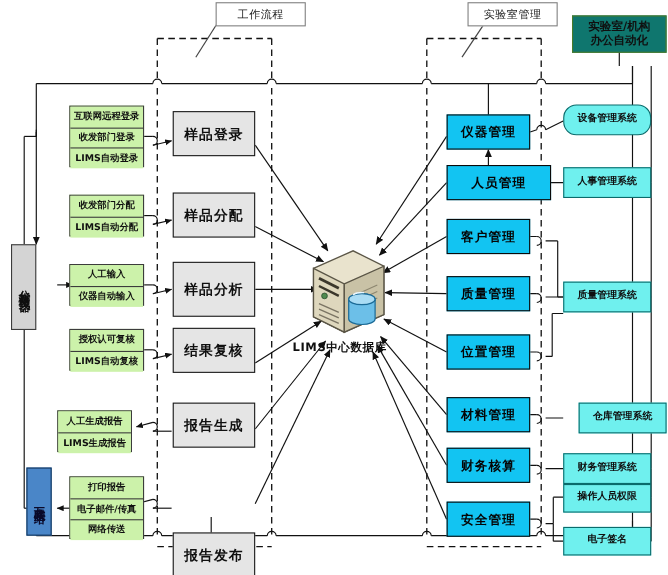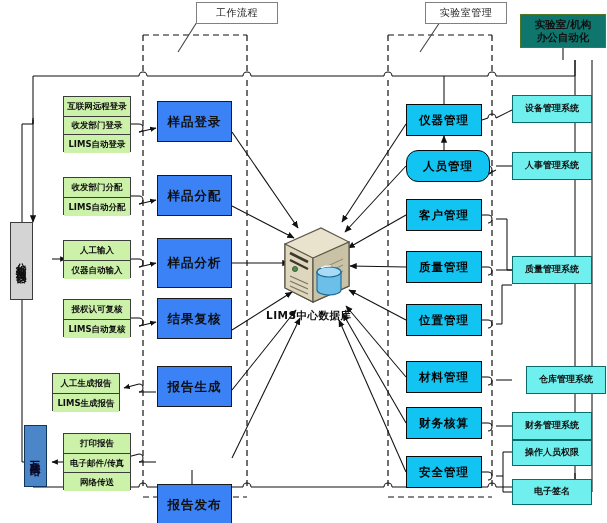--- a/index.html
+++ b/index.html
@@ -11,21 +11,21 @@
   .lbl{position:absolute;box-sizing:border-box;display:flex;align-items:center;
        justify-content:center;text-align:center;background:#ffffff;border:1px solid #808080;
        font-size:10px;color:#1a1a1a;letter-spacing:.5px;}
   
   .chip{background:#ccf2aa;border:1px solid #3c3c3c;font-size:8.5px;color:#101010;
         font-weight:bold;}
   .chipgrp{position:absolute;box-sizing:border-box;border:1px solid #3c3c3c;background:#ccf2aa;}
   .chipgrp .chip{position:relative;border:0;border-top:1px solid #3c3c3c;width:100%;}
   .chipgrp .chip:first-child{border-top:0;}
   
-  .proc{background:#3b82f6;border:1.5px solid #1a1a1a;font-size:12.5px;color:#101010;
+  .proc{background:#e5e5e5;border:1.5px solid #1a1a1a;font-size:12.5px;color:#101010;
         font-weight:bold;letter-spacing:1px;}
   
   .mgmt{background:#12c4f2;border:1.5px solid #0a0a0a;font-size:11.5px;color:#050505;
         font-weight:bold;letter-spacing:1px;}
   
   .sys{background:#6ff0ee;border:1.5px solid #0a6b6b;font-size:9px;color:#101010;
        font-weight:bold;}
   
   .instr{background:#d4d4d4;border:1.5px solid #3c3c3c;font-size:10.5px;color:#101010;
          font-weight:bold;writing-mode:vertical-rl;text-orientation:upright;
@@ -294,29 +294,29 @@
 
       <ellipse cx="52" cy="48" rx="12" ry="5" fill="#8fd0f0" stroke="#1b6a96" stroke-width="1.1"></ellipse>
       <path d="M40,48 L40,66 a12,5 0 0,0 24,0 L64,48" fill="#6cbfe8" stroke="#1b6a96" stroke-width="1.1"></path>
       <ellipse cx="52" cy="48" rx="12" ry="5" fill="#a9dcf4" stroke="#1b6a96" stroke-width="1.1"></ellipse>
       <path d="M44,44 a10,4 0 0,1 10,-2" stroke="#eaf7fe" stroke-width="1.4" fill="none"></path>
     </svg>
   </div>
   <div class="dbcap" style="left:266px;top:309px;">LIMS中心数据库</div>
 
   <div class="node mgmt" style="left:406px;top:104px;width:76px;height:32px;">仪器管理</div>
-  <div class="node mgmt" style="left:406px;top:150px;width:84px;height:32px;border-radius:12px;">人员管理</div>
+  <div class="node mgmt" style="left:406px;top:150px;width:95px;height:32px;">人员管理</div>
   <div class="node mgmt" style="left:406px;top:199px;width:76px;height:32px;">客户管理</div>
   <div class="node mgmt" style="left:406px;top:251px;width:76px;height:32px;">质量管理</div>
   <div class="node mgmt" style="left:406px;top:304px;width:76px;height:32px;">位置管理</div>
   <div class="node mgmt" style="left:406px;top:361px;width:76px;height:32px;">材料管理</div>
   <div class="node mgmt" style="left:406px;top:407px;width:76px;height:32px;">财务核算</div>
   <div class="node mgmt" style="left:406px;top:456px;width:76px;height:32px;">安全管理</div>
 
-  <div class="node sys" style="left:512px;top:95px;width:80px;height:28px;">设备管理系统</div>
+  <div class="node sys" style="left:512px;top:95px;width:80px;height:28px;border-radius:12px;">设备管理系统</div>
   <div class="node sys" style="left:512px;top:152px;width:80px;height:28px;">人事管理系统</div>
   <div class="node sys" style="left:512px;top:256px;width:80px;height:28px;">质量管理系统</div>
   <div class="node sys" style="left:512px;top:366px;width:80px;height:28px;margin-left:14px;">仓库管理系统</div>
   <div class="node sys" style="left:512px;top:412px;width:80px;height:28px;">财务管理系统</div>
   <div class="node sys" style="left:512px;top:440px;width:80px;height:26px;">操作人员权限</div>
   <div class="node sys" style="left:512px;top:479px;width:80px;height:26px;">电子签名</div>
 
 </div>
 
 </body></html>

